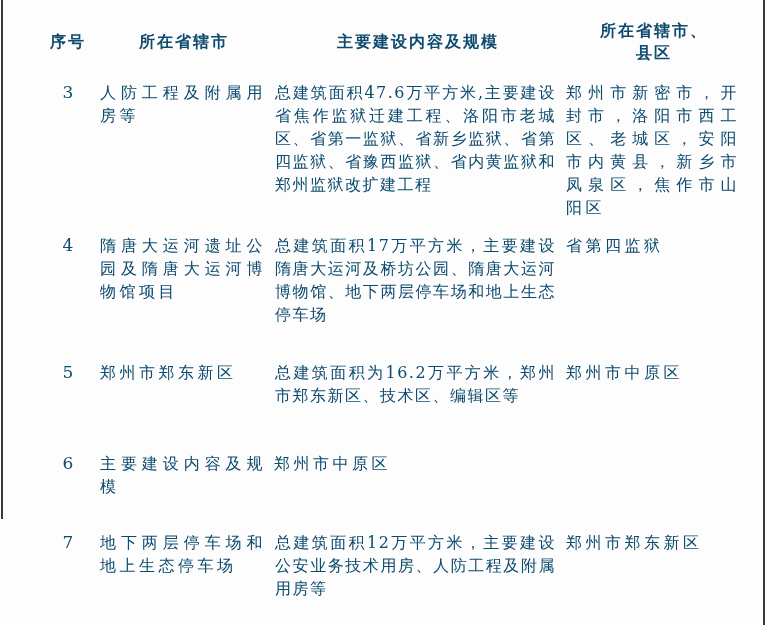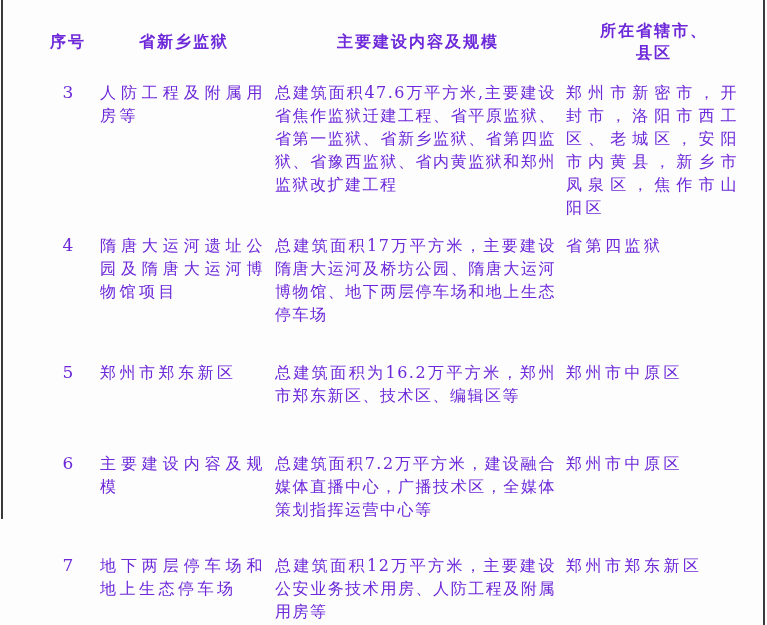--- a/index.html
+++ b/index.html
@@ -6,21 +6,21 @@
     margin: 0;
     padding: 0;
     background: #e8e8e8;
   }
   .page {
     position: relative;
     width: 767px;
     height: 625px;
     background: #fdfdfd;
     overflow: hidden;
-    color: #6d28d9;
+    color: #0c4a6e;
     font-family: "DejaVu Serif", "Liberation Serif", serif;
   }
   .scan-border-left {
     position: absolute;
     left: 1px;
     top: 0;
     width: 2px;
     height: 519px;
     background: #3a3a3a;
   }
@@ -91,53 +91,52 @@
 <body>
 
 <div class="page">
   <div class="scan-border-left"></div>
   <div class="scan-border-right"></div>
 
   <div class="table-wrap">
 
     <div class="grid-row header-row">
       <div class="header-cell">序号</div>
-      <div class="header-cell">省新乡监狱</div>
+      <div class="header-cell">所在省辖市</div>
       <div class="header-cell">主要建设内容及规模</div>
       <div class="header-cell">
         <div>所在省辖市、</div>
         <div>县区</div>
       </div>
     </div>
 
     <div class="grid-row data-row row-3">
       <div class="cell-num">3</div>
       <div class="cell-name">人防工程及附属用房等</div>
-      <div class="cell-content">总建筑面积47.6万平方米,主要建设省焦作监狱迁建工程、省平原监狱、省第一监狱、省新乡监狱、省第四监狱、省豫西监狱、省内黄监狱和郑州监狱改扩建工程</div>
+      <div class="cell-content">总建筑面积47.6万平方米,主要建设省焦作监狱迁建工程、洛阳市老城区、省第一监狱、省新乡监狱、省第四监狱、省豫西监狱、省内黄监狱和郑州监狱改扩建工程</div>
       <div class="cell-location">郑州市新密市，开封市，洛阳市西工区、老城区，安阳市内黄县，新乡市凤泉区，焦作市山阳区</div>
     </div>
 
     <div class="grid-row data-row row-4">
       <div class="cell-num">4</div>
       <div class="cell-name">隋唐大运河遗址公园及隋唐大运河博物馆项目</div>
       <div class="cell-content">总建筑面积17万平方米，主要建设隋唐大运河及桥坊公园、隋唐大运河博物馆、地下两层停车场和地上生态停车场</div>
       <div class="cell-location">省第四监狱</div>
     </div>
 
     <div class="grid-row data-row row-5">
       <div class="cell-num">5</div>
       <div class="cell-name">郑州市郑东新区</div>
       <div class="cell-content">总建筑面积为16.2万平方米，郑州市郑东新区、技术区、编辑区等</div>
       <div class="cell-location">郑州市中原区</div>
     </div>
 
     <div class="grid-row data-row row-6">
       <div class="cell-num">6</div>
       <div class="cell-name">主要建设内容及规模</div>
-      <div class="cell-content">总建筑面积7.2万平方米，建设融合媒体直播中心，广播技术区，全媒体策划指挥运营中心等</div>
       <div class="cell-location">郑州市中原区</div>
     </div>
 
     <div class="grid-row data-row row-7">
       <div class="cell-num">7</div>
       <div class="cell-name">地下两层停车场和地上生态停车场</div>
       <div class="cell-content">总建筑面积12万平方米，主要建设公安业务技术用房、人防工程及附属用房等</div>
       <div class="cell-location">郑州市郑东新区</div>
     </div>
 

